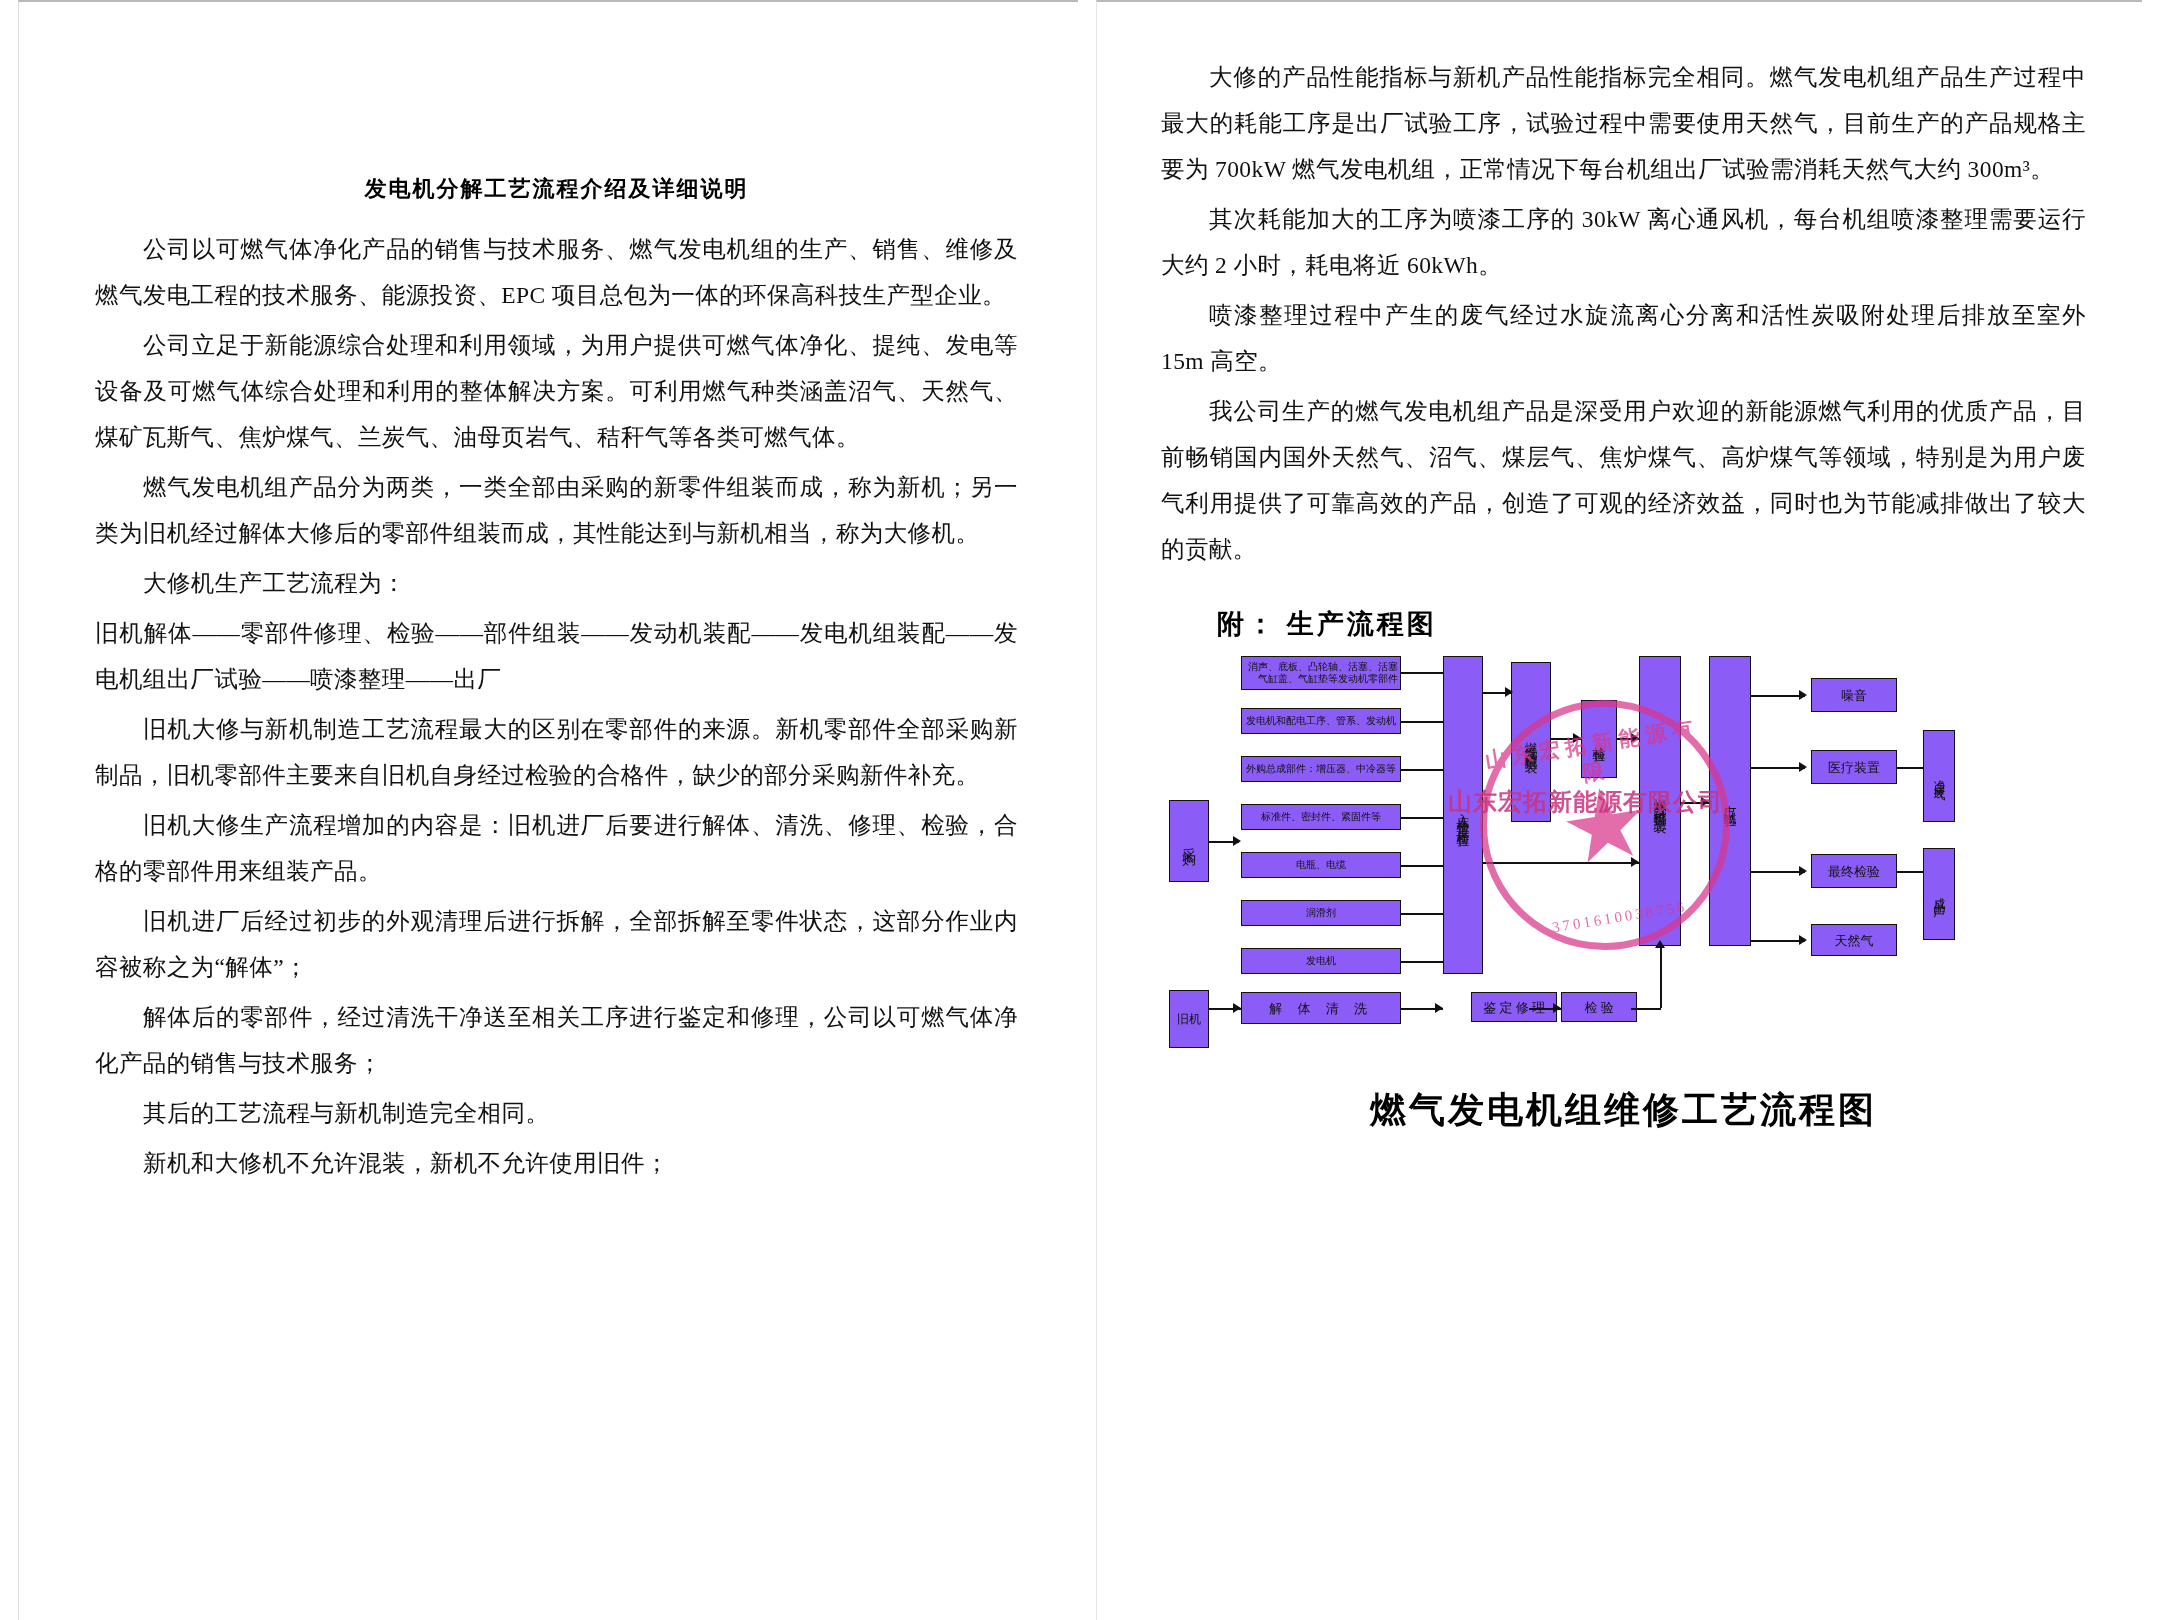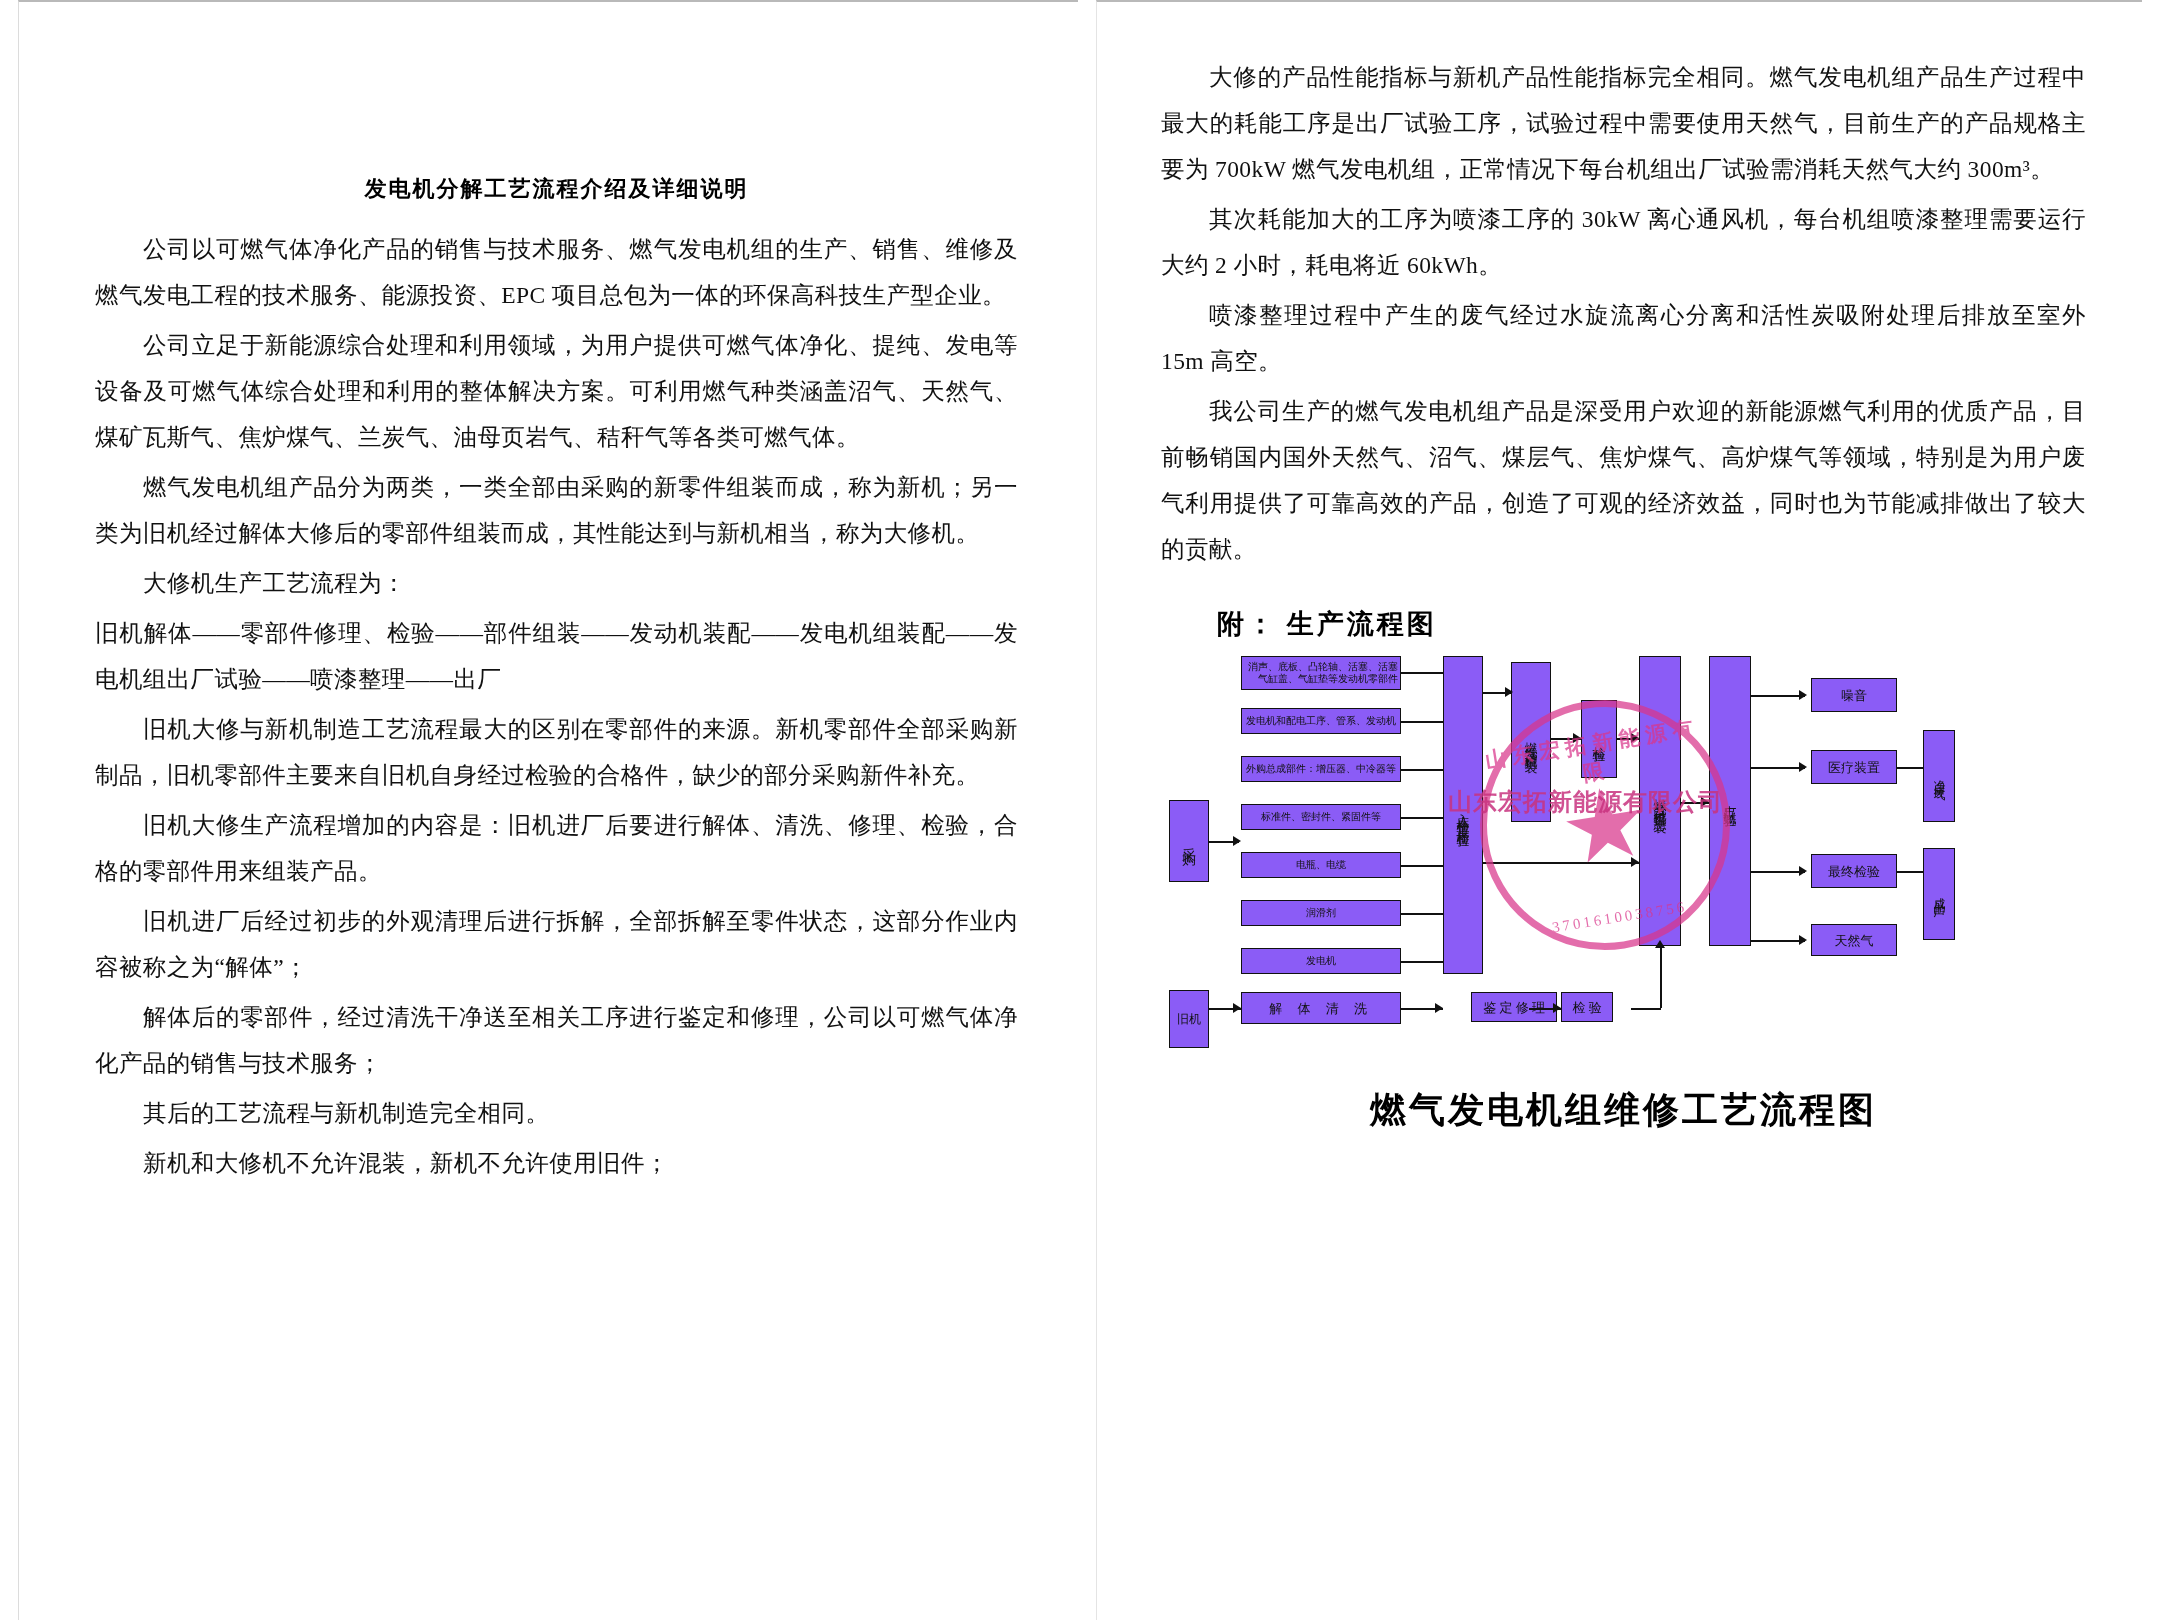--- a/index.html
+++ b/index.html
@@ -273,21 +273,21 @@
         <div class="fline h" style="left:590px; top:288px; width:54px;"></div>
         <div class="arrow-r" style="left:638px; top:283px;"></div>
 
         <div class="fbox vert" style="left:762px; top:78px; width:32px; height:92px; font-size:12px; letter-spacing:3px;">净自废气</div>
         <div class="fbox vert" style="left:762px; top:196px; width:32px; height:92px; font-size:12px; letter-spacing:3px;">成品出厂</div>
         <div class="fline h" style="left:736px; top:115px; width:26px;"></div>
         <div class="fline h" style="left:736px; top:219px; width:26px;"></div>
 
         <div class="fbox mid" style="left:80px; top:340px; width:160px; height:32px; letter-spacing:6px;">解 体 清 洗</div>
         <div class="fbox mid" style="left:272px; top:340px; width:86px; height:30px;margin-left:38px;">鉴 定 修 理</div>
-        <div class="fbox mid" style="left:400px; top:340px; width:52px; height:30px;">检 验</div>
+        <div class="fbox mid" style="left:400px; top:340px; width:76px; height:30px;">检 验</div>
 
         <div class="fline h" style="left:48px; top:356px; width:32px;"></div>
         <div class="arrow-r" style="left:72px; top:351px;"></div>
         <div class="fline h" style="left:240px; top:356px; width:42px;"></div>
         <div class="arrow-r" style="left:274px; top:351px;"></div>
         <div class="fline h" style="left:368px; top:356px; width:32px;"></div>
         <div class="arrow-r" style="left:392px; top:351px;"></div>
         <div class="fline h" style="left:470px; top:356px; width:30px;"></div>
         <div class="fline v" style="left:499px; top:294px; height:62px;"></div>
         <div class="arrow-u" style="left:494px; top:288px;"></div>

